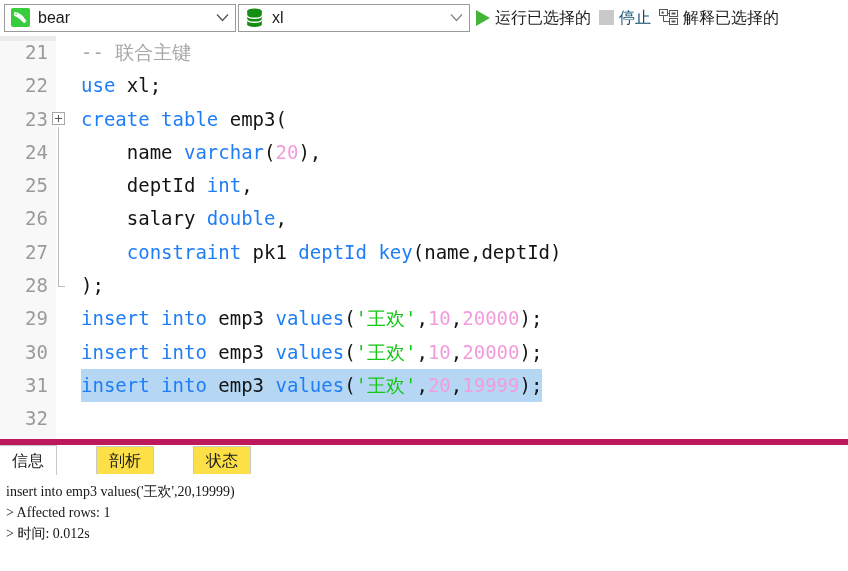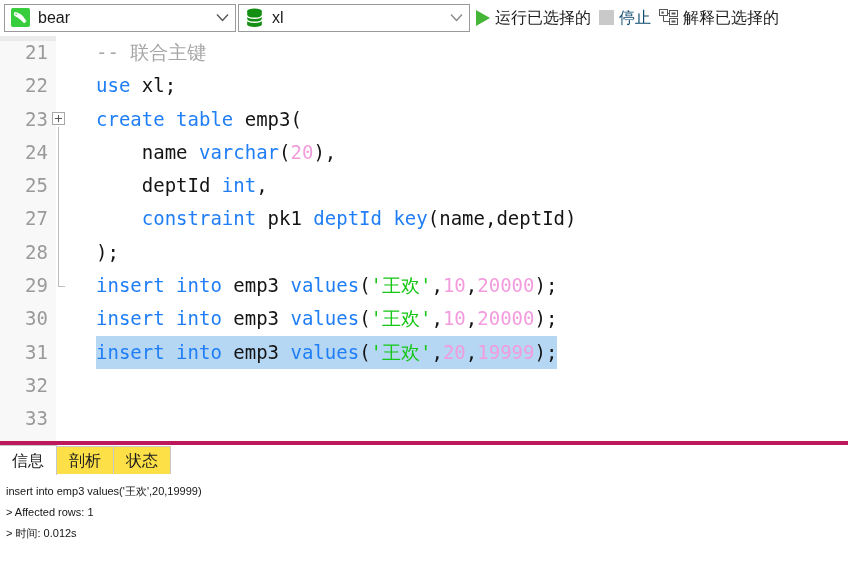--- a/index.html
+++ b/index.html
@@ -74,21 +74,21 @@
   .ico-play { width: 0; height: 0; border-left: 14px solid #45b537; border-top: 8px solid transparent; border-bottom: 8px solid transparent; }
   .ico-stop { width: 15px; height: 15px; background: #c9c9c9; }
   .ico-explain { width: 19px; height: 17px; position: relative; }
 
   
   .editor-wrap {
     flex: 1;
     position: relative;
     background: #ffffff;
     overflow: hidden;
-    border-bottom: 4px solid #be185d;
+    border-bottom: 6px solid #be185d;
   }
   .code-area {
     position: absolute; inset: 0;
     font-family: "DejaVu Sans Mono", monospace;
     font-size: 19px;
     line-height: 33.3px;
     overflow: hidden;
   }
   .gutter-bg {
     position: absolute; left: 0; top: 0; bottom: 0; width: 56px;
@@ -116,21 +116,21 @@
   .fold::after  { content:""; position:absolute; left:5px; top:2px; width:1px; height:7px; background:#555; }
 
   .foldline {
     position: absolute;
     left: 58px; width: 1px;
     background: #bdbdbd;
   }
   .foldline .elbow { position:absolute; bottom:0; left:0; width:7px; height:1px; background:#bdbdbd; }
 
   .code {
-    position: absolute; left: 96px; top: 0;
+    position: absolute; left: 81px; top: 0;
     line-height: 33.3px;
     font-family: "DejaVu Sans Mono", monospace;
     font-size: 19px;
     color: #141414;
   }
   .line.sel .code { background: #b6d7f4; }
   .line.sel { }
 
   .kw  { color: #1f7ef6; }
   .num { color: #f29bdd; }
@@ -144,20 +144,21 @@
     height: 126px; min-height:126px;
     background: #ffffff;
     display: flex; flex-direction: column;
     position: relative;
   }
   .tabstrip {
     height: 30px; min-height:30px;
     display: flex; align-items: flex-end;
     background: #ffffff;
     position: relative;
+    gap: 40px;
   }
   .tabstrip::after {
     content:""; position:absolute; left:0; right:0; bottom:0; height:1px; background:#ffffff;
   }
   .tab {
     height: 29px;
     padding: 0 12px;
     display: flex; align-items: center; justify-content: center;
     font-size: 16px;
     font-family: "Liberation Sans", sans-serif;
@@ -173,22 +174,22 @@
     background: #ffffff;
     height: 30px;
     border-color: #c8c8c8;
     position: relative; z-index: 2;
   }
   .tab:first-child { border-left: none; }
 
   .output {
     flex: 1;
     padding: 6px 6px 0 6px;
-    font-family: Liberation Sans, sans-serif;
-    font-size: 11px;
+    font-family: Liberation Serif, serif;
+    font-size: 14px;
     line-height: 21px;
     color: #151515;
     white-space: pre;
     overflow: hidden;
     background:#ffffff;
   }
   .out-line { white-space: pre; }
 </style>
 </head>
 <body>
@@ -263,20 +264,21 @@
 
   <div class="editor-wrap">
     <div class="gutter-bg"></div>
     <div class="topstrip"></div>
     <div class="code-area" id="code-area">
         <div class="line"><span class="ln">21</span><span class="code"><span class="cmt">-- 联合主键</span></span></div>
         <div class="line"><span class="ln">22</span><span class="code"><span class="kw">use</span><span class="pun"> xl;</span></span></div>
         <div class="line"><span class="ln">23</span><span class="fold"></span><span class="code"><span class="kw">create table</span><span class="idn"> emp3(</span></span></div>
         <div class="line"><span class="ln">24</span><span class="code"><span class="idn">    name </span><span class="kw">varchar</span><span class="pun">(</span><span class="num">20</span><span class="pun">),</span></span></div>
         <div class="line"><span class="ln">25</span><span class="code"><span class="idn">    deptId </span><span class="kw">int</span><span class="pun">,</span></span></div>
+        <div class="line"><span class="ln">26</span><span class="code"><span class="idn">    salary </span><span class="kw">double</span><span class="pun">,</span></span></div>
         <div class="line"><span class="ln">27</span><span class="code"><span class="idn">    </span><span class="kw">constraint</span><span class="idn"> pk1 </span><span class="kw">deptId key</span><span class="idn">(name,deptId)</span></span></div>
         <div class="line"><span class="ln">28</span><span class="code"><span class="pun">);</span></span></div>
         <div class="line"><span class="ln">29</span><span class="code"><span class="kw">insert into</span><span class="idn"> emp3 </span><span class="kw">values</span><span class="pun">(</span><span class="str">'王欢'</span><span class="pun">,</span><span class="num">10</span><span class="pun">,</span><span class="num">20000</span><span class="pun">);</span></span></div>
         <div class="line"><span class="ln">30</span><span class="code"><span class="kw">insert into</span><span class="idn"> emp3 </span><span class="kw">values</span><span class="pun">(</span><span class="str">'王欢'</span><span class="pun">,</span><span class="num">10</span><span class="pun">,</span><span class="num">20000</span><span class="pun">);</span></span></div>
         <div class="line sel"><span class="ln">31</span><span class="code"><span class="kw">insert into</span><span class="idn"> emp3 </span><span class="kw">values</span><span class="pun">(</span><span class="str">'王欢'</span><span class="pun">,</span><span class="num">20</span><span class="pun">,</span><span class="num">19999</span><span class="pun">);</span></span></div>
         <div class="line"><span class="ln">32</span><span class="code"></span></div>
         <div class="line"><span class="ln">33</span><span class="code"></span></div>
         <div class="foldline" style="top: 90.6px; height: 160.5px;">
           <div class="elbow"></div>
         </div>

